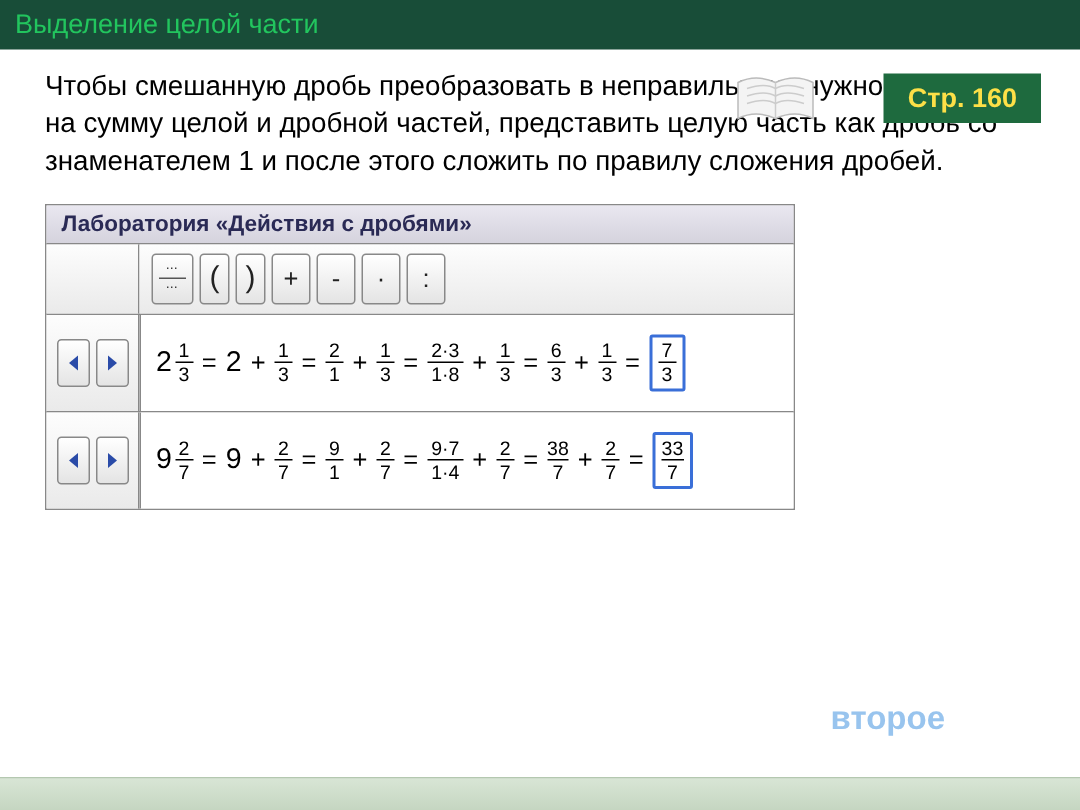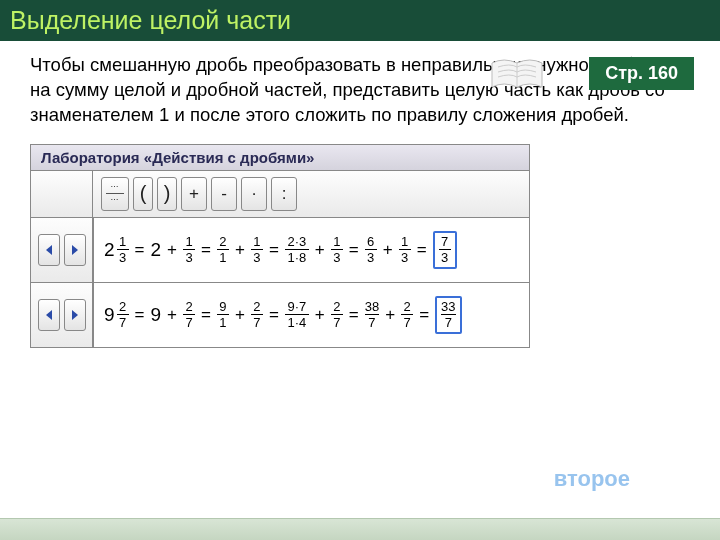--- a/index.html
+++ b/index.html
@@ -6,36 +6,36 @@
   body {
     width: 720px;
     height: 540px;
     background: #fff;
     font-family: Arial, sans-serif;
     position: relative;
     overflow: hidden;
   }
   .title-bar {
     background: #184d38;
-    color: #bef264;
-    font-size: 25px;
+    color: #22c55e;
+    font-size: 18px;
     padding: 6px 10px;
   }
   .content {
     padding: 12px 16px 0 30px;
   }
   .intro-row {
     position: relative;
   }
   .page-badge {
     position: absolute;
     right: 10px;
     top: 4px;
     background: #1e6a3e;
-    color: #ffffff;
+    color: #fde047;
     font-weight: bold;
     font-size: 18px;
     padding: 6px 16px;
   }
   .book-icon {
     position: absolute;
     right: 160px;
     top: 0;
   }
   .intro-text {

